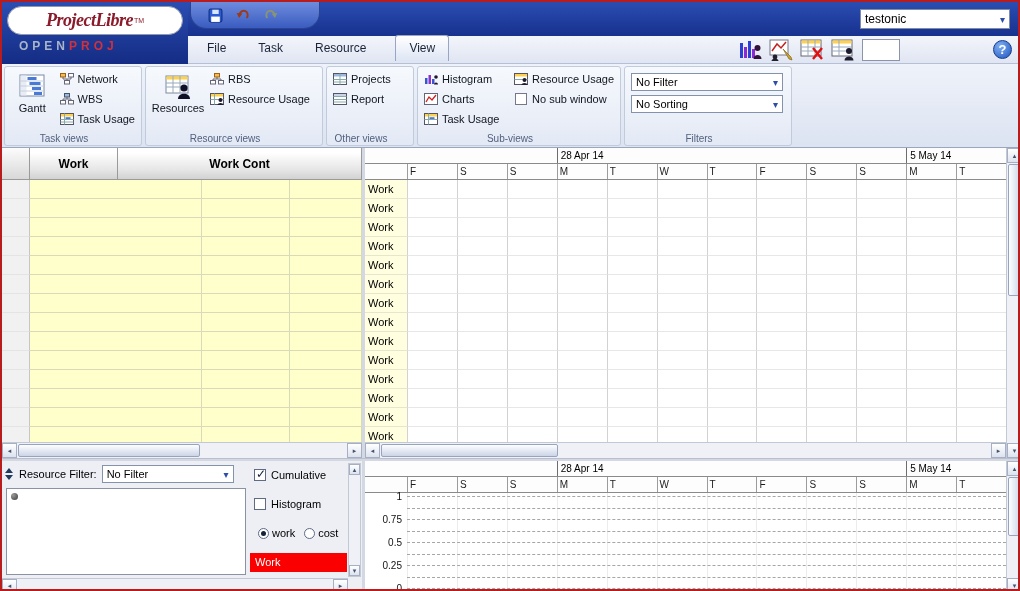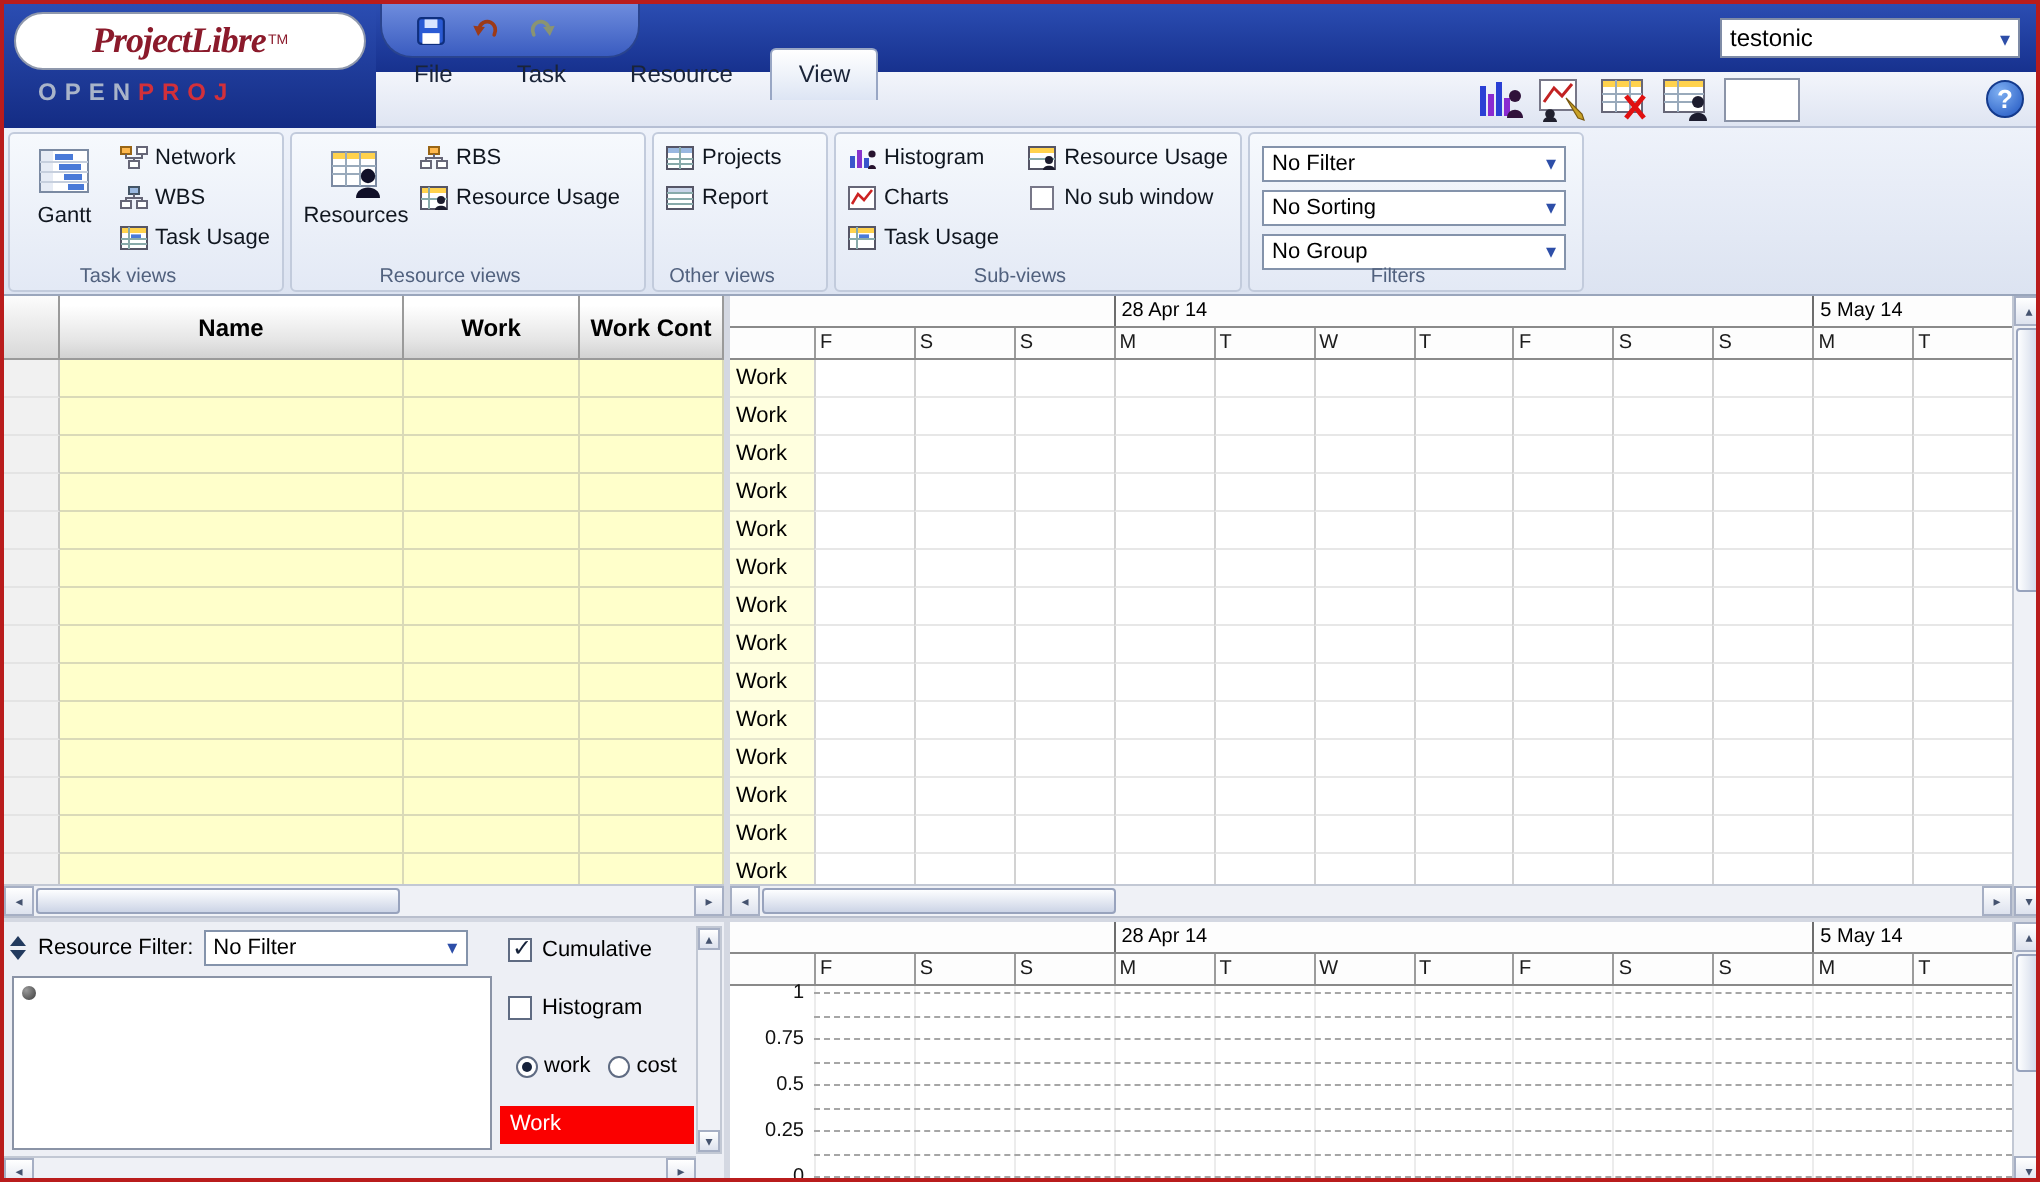--- a/index.html
+++ b/index.html
@@ -14,23 +14,23 @@
   .logo-pill{background:#fff;border:1px solid #8f98ac;border-radius:15px;height:29px;display:flex;align-items:center;justify-content:center;}
   .logo-text{font-family:"Liberation Serif",serif;font-weight:bold;font-style:italic;font-size:18px;color:#8b1a2b;letter-spacing:-0.5px;}
   .logo-tm{font-size:7px;color:#8b1a2b;vertical-align:super;margin-left:1px;}
   .openproj{margin-top:4px;padding-left:12px;font-size:12px;font-weight:bold;letter-spacing:4px;white-space:nowrap;}
   .openproj .open{color:#a9b4c9;}
   .openproj .proj{color:#d2303a;}
 
   .qat{position:absolute;left:188px;top:0;height:27px;width:130px;background:linear-gradient(#6e8cdd,#3a5cc0);border:1px solid #2a448f;border-top:none;border-radius:0 0 16px 16px;display:flex;align-items:center;gap:12px;padding:0 16px;z-index:5;}
   .qat-btn{display:flex;align-items:center;justify-content:center;width:16px;height:16px;cursor:pointer;}
 
-  .tabs{position:absolute;left:192px;top:20px;height:28px;display:flex;align-items:flex-end;gap:6px;z-index:4;}
+  .tabs{position:absolute;left:192px;top:31px;height:28px;display:flex;align-items:flex-end;gap:6px;z-index:4;}
   .tab{padding:5px 13px 6px 13px;font-size:12px;color:#1a2438;cursor:pointer;}
-  .tab.active{background:linear-gradient(#ffffff,#dde5f4);border:1px solid #98a6c4;border-bottom:none;border-radius:3px 3px 0 0;}
+  .tab.active{background:linear-gradient(#ffffff,#dde5f4);border:1px solid #98a6c4;border-bottom:none;border-radius:3px 3px 0 0;margin-left:10px;}
 
   .project-combo{position:absolute;right:8px;top:7px;width:150px;height:20px;background:#fff;border:1px solid #7f8ca6;display:flex;align-items:center;justify-content:space-between;padding:0 4px;font-size:12px;z-index:7;cursor:pointer;}
   .arr::before{content:"▾";color:#2d4ea8;font-size:10px;}
 
   .header-icons{position:absolute;right:118px;top:35px;height:26px;display:flex;align-items:center;gap:7px;z-index:4;}
   .hicon{display:flex;align-items:center;justify-content:center;cursor:pointer;}
   .white-box{width:38px;height:22px;background:#fff;border:1px solid #8b94a8;}
   .help-btn{position:absolute;right:6px;top:38px;width:19px;height:19px;border-radius:50%;background:radial-gradient(circle at 35% 30%,#7fb0f2,#1f54c0);border:1px solid #143a8c;color:#fff;font-weight:bold;font-size:13px;display:flex;align-items:center;justify-content:center;z-index:7;cursor:pointer;}
 
   
@@ -394,35 +394,30 @@
     <div class="group" style="width:168px;">
       <div class="filters-col">
         <div class="combo">
           <span>No Filter</span>
           <span class="arr"></span>
         </div>
         <div class="combo">
           <span>No Sorting</span>
           <span class="arr"></span>
         </div>
-        <div class="combo">
-          <span>No Group</span>
-          <span class="arr"></span>
-        </div>
       </div>
       <div class="group-label">Filters</div>
     </div>
 
   </div>
 
   <div class="main">
     <div class="pane-tl">
       <div class="thead">
         <div class="corner"></div>
-        <div class="th th-name">Name</div>
         <div class="th th-work">Work</div>
         <div class="th th-cont">Work Cont</div>
       </div>
       <div class="tbody">
           <div class="trow">
             <div class="rowhead"></div>
             <div class="cell c-name"></div>
             <div class="cell c-work"></div>
             <div class="cell c-cont"></div>
           </div>

